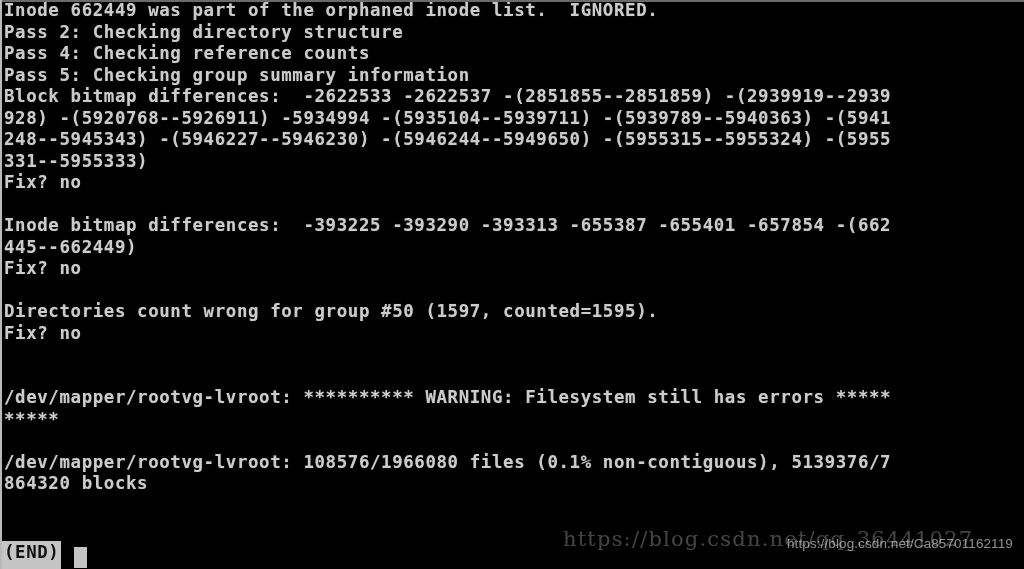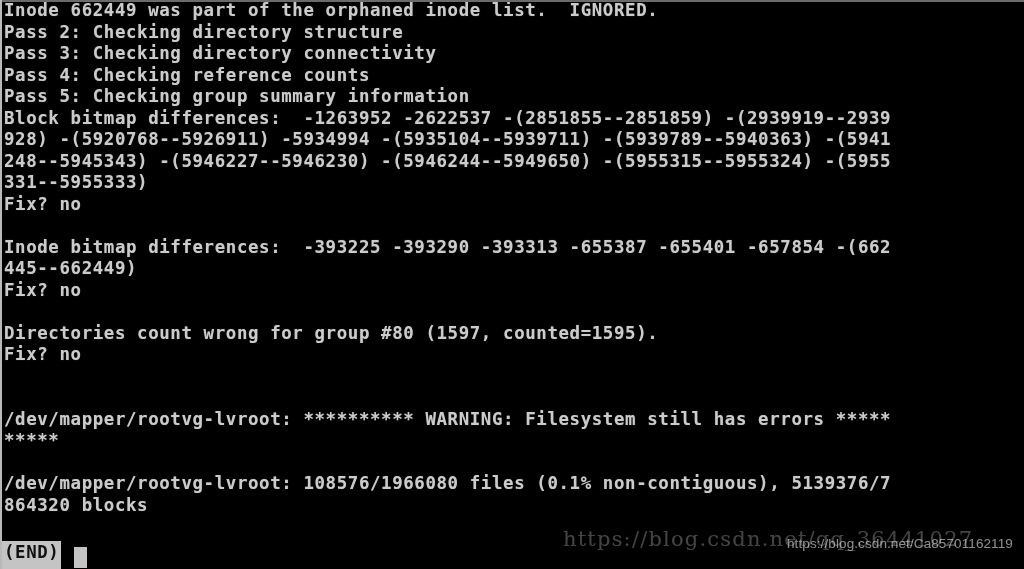--- a/index.html
+++ b/index.html
@@ -112,34 +112,33 @@
 <body>
 
 <div id="screen">
 
   <div id="top-edge"></div>
   <div id="left-edge"></div>
 
   <div id="term">
     <div class="line">Inode 662449 was part of the orphaned inode list.  IGNORED.</div>
     <div class="line">Pass 2: Checking directory structure</div>
-    <div class="line">Pass 3: Checking directory connectivity</div>
     <div class="line">Pass 4: Checking reference counts</div>
     <div class="line">Pass 5: Checking group summary information</div>
-    <div class="line">Block bitmap differences:  -1263952 -2622537 -(2851855--2851859) -(2939919--2939</div>
+    <div class="line">Block bitmap differences:  -2622533 -2622537 -(2851855--2851859) -(2939919--2939</div>
     <div class="line">928) -(5920768--5926911) -5934994 -(5935104--5939711) -(5939789--5940363) -(5941</div>
     <div class="line">248--5945343) -(5946227--5946230) -(5946244--5949650) -(5955315--5955324) -(5955</div>
     <div class="line">331--5955333)</div>
     <div class="line">Fix? no</div>
     <div class="line blank"></div>
     <div class="line">Inode bitmap differences:  -393225 -393290 -393313 -655387 -655401 -657854 -(662</div>
     <div class="line">445--662449)</div>
     <div class="line">Fix? no</div>
     <div class="line blank"></div>
-    <div class="line">Directories count wrong for group #80 (1597, counted=1595).</div>
+    <div class="line">Directories count wrong for group #50 (1597, counted=1595).</div>
     <div class="line">Fix? no</div>
     <div class="line blank"></div>
     <div class="line blank"></div>
     <div class="line">/dev/mapper/rootvg-lvroot: ********** WARNING: Filesystem still has errors *****</div>
     <div class="line">*****</div>
     <div class="line blank"></div>
     <div class="line">/dev/mapper/rootvg-lvroot: 108576/1966080 files (0.1% non-contiguous), 5139376/7</div>
     <div class="line">864320 blocks</div>
   </div>
 

